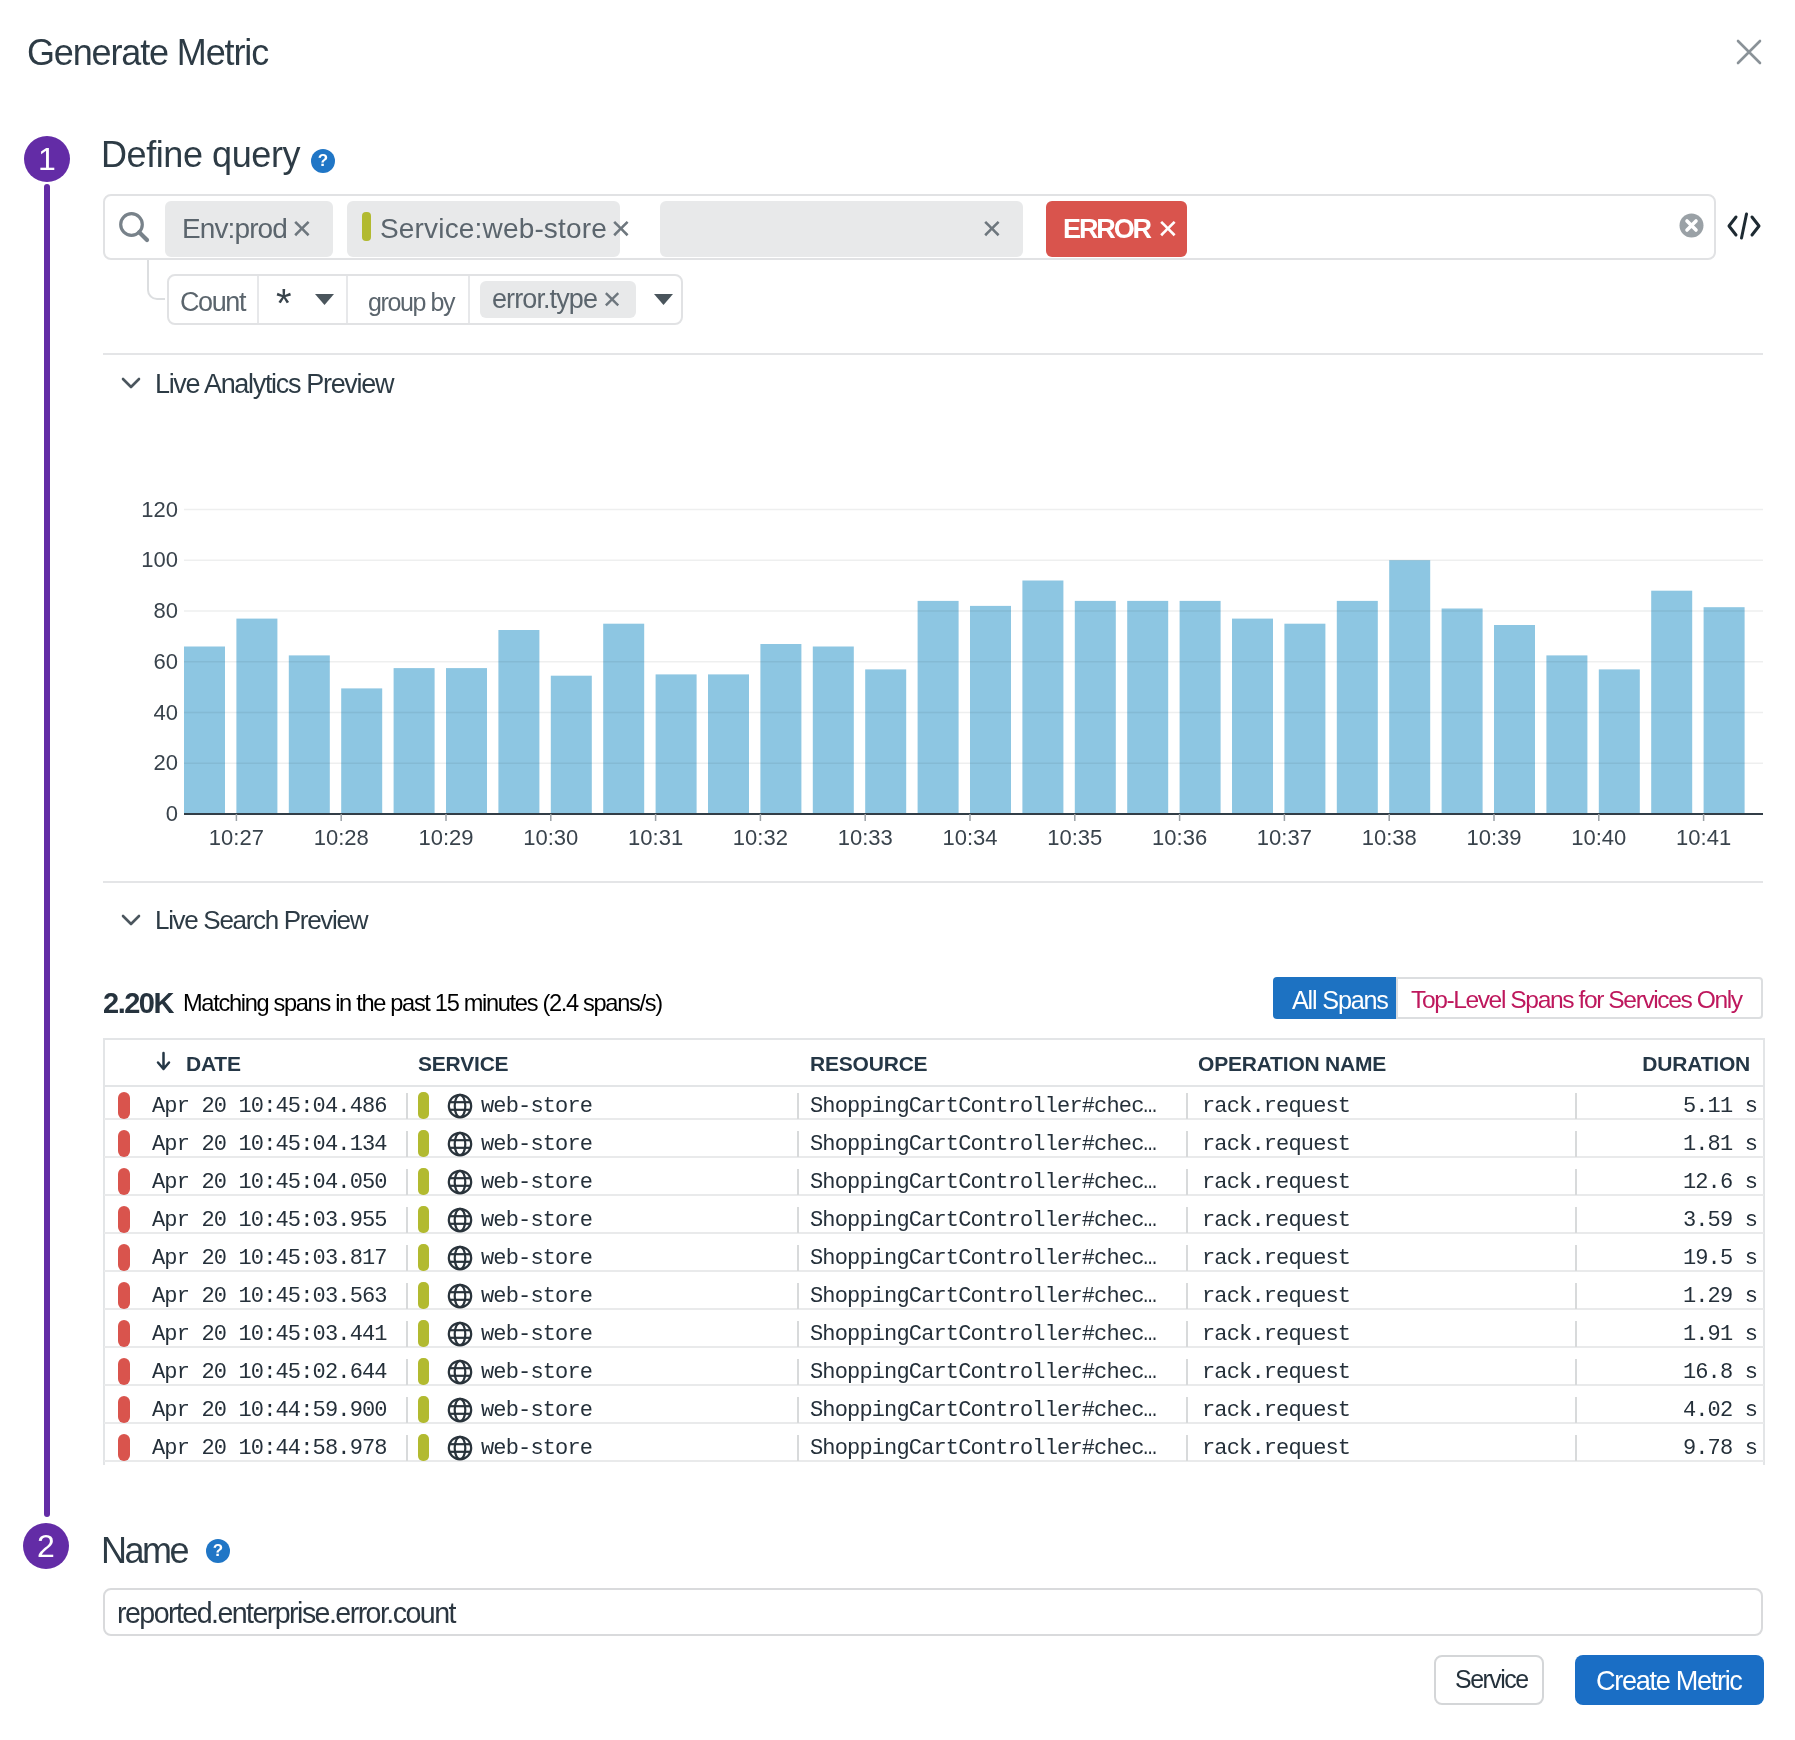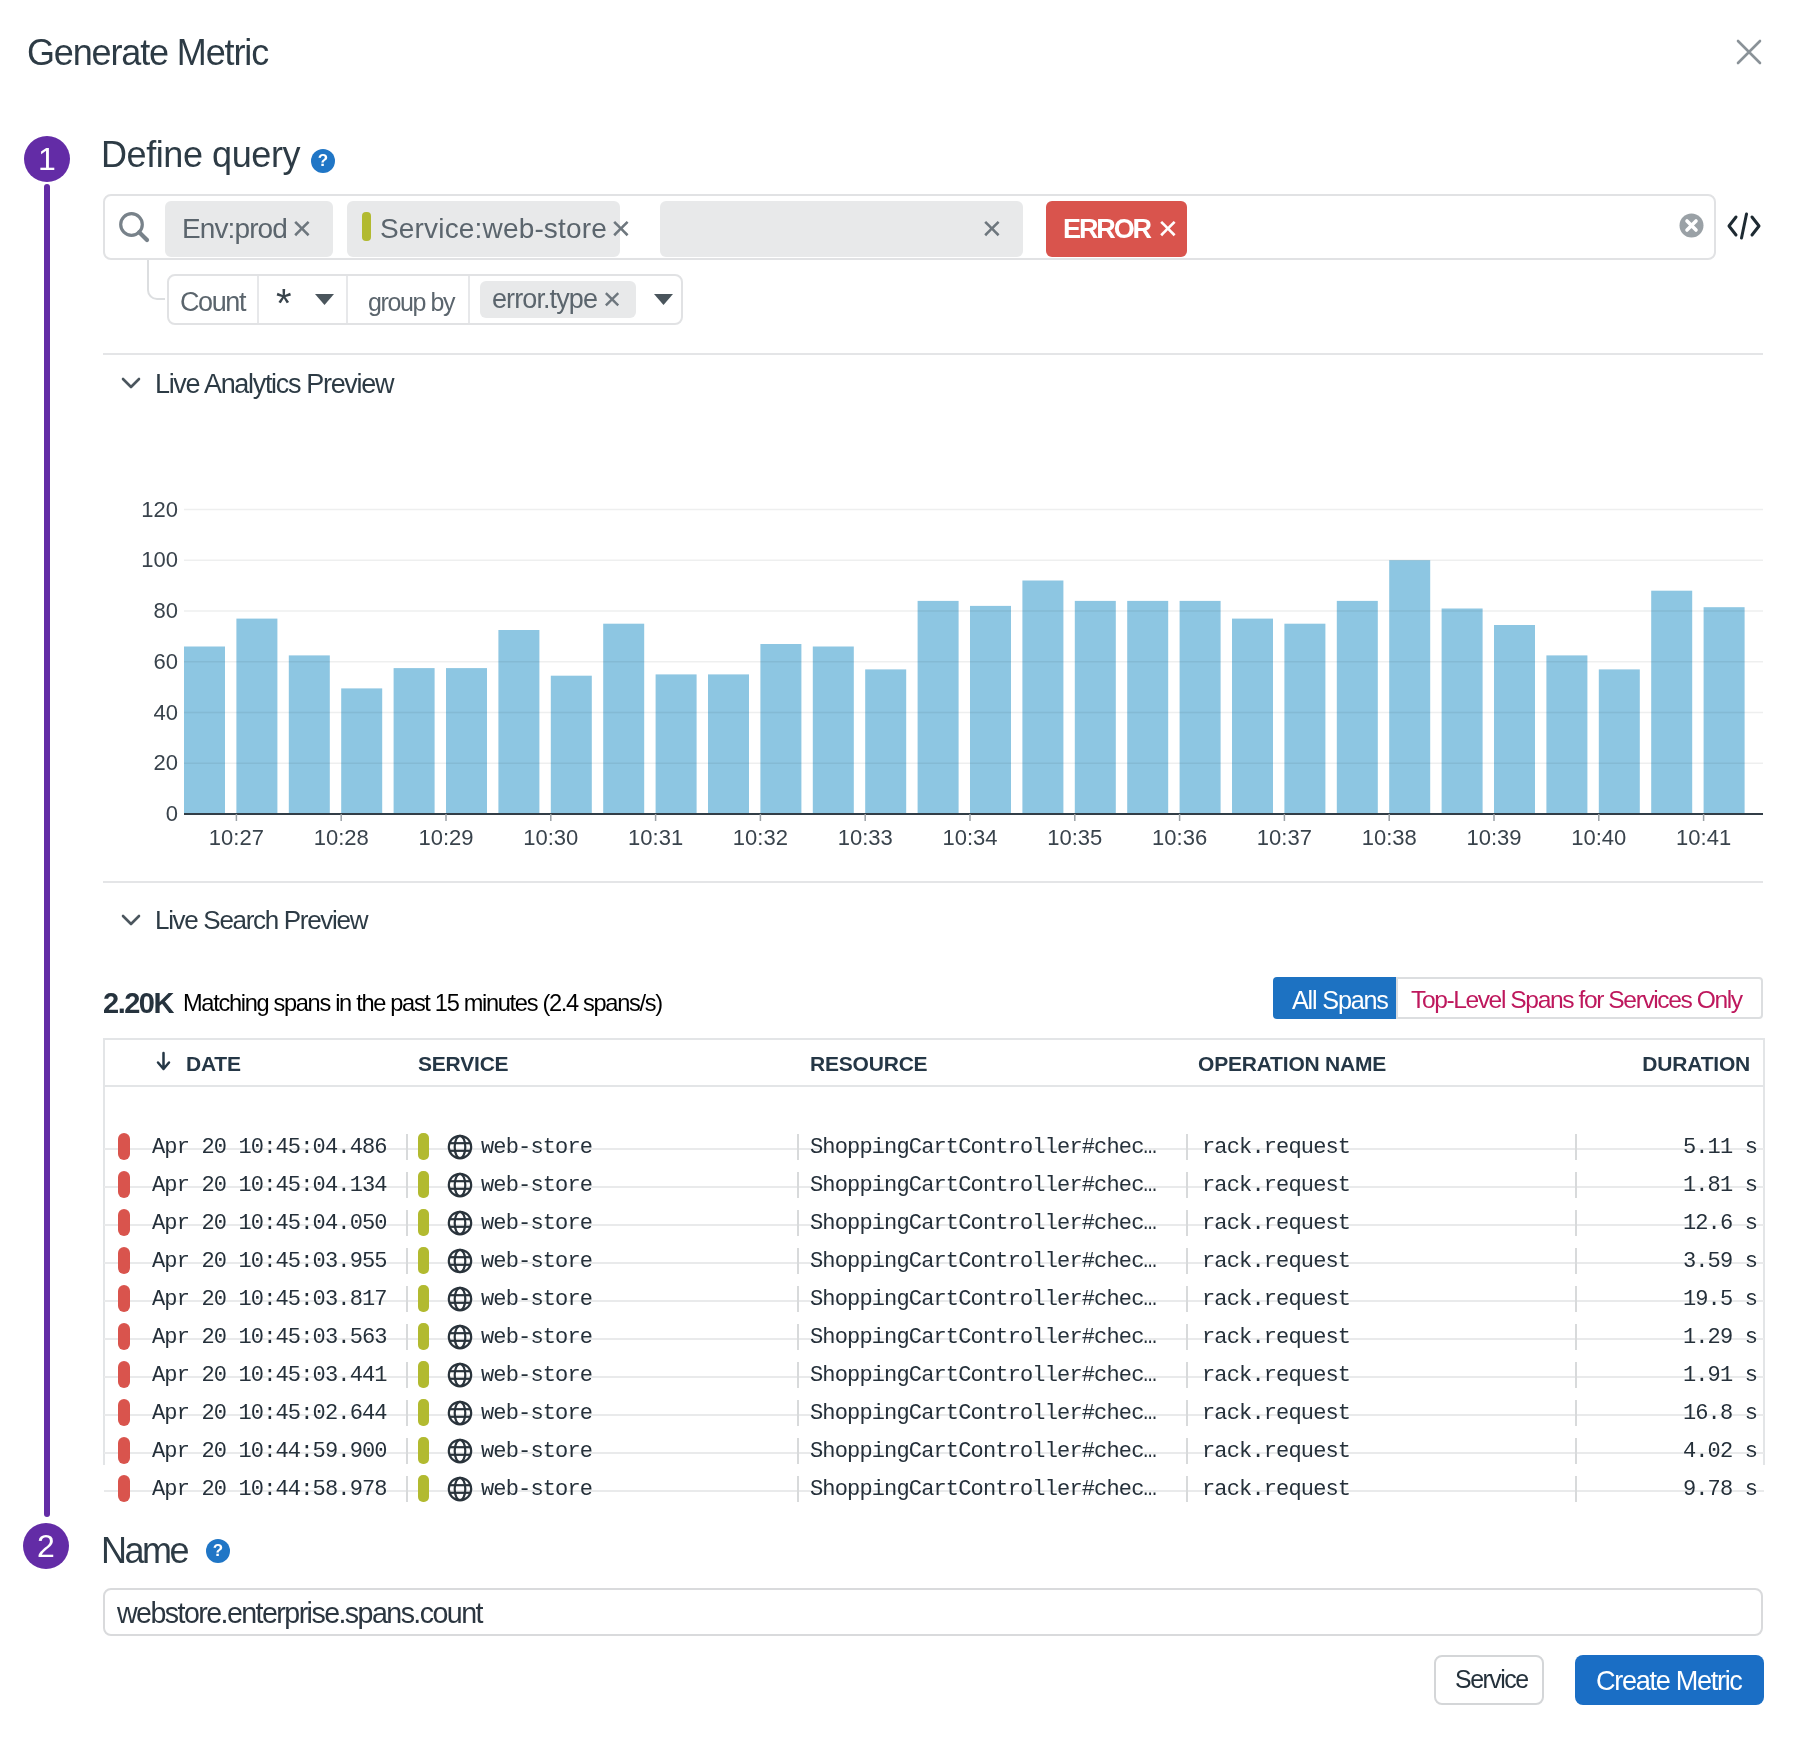--- a/index.html
+++ b/index.html
@@ -1,21 +1,21 @@
 <!DOCTYPE html>
 <html><head><meta charset="utf-8"><style>
 * { margin:0; padding:0; box-sizing:border-box; }
 html,body { width:1795px; height:1740px; background:#fff; font-family:"Liberation Sans", sans-serif; }
 .abs { position:absolute; }
 #page { position:relative; width:1795px; height:1740px; overflow:hidden; background:#fff; }
 .stepc { width:46px; height:46px; border-radius:50%; background:#632ca6; color:#fff; font-size:32px; text-align:center; line-height:46px; }
 .help { width:24px; height:24px; border-radius:50%; background:#2076c6; color:#fff; font-size:17px; font-weight:bold; text-align:center; line-height:24px; }
 .tag { position:absolute; top:201px; height:56px; background:#e8e9ea; border-radius:6px; }
 .divider { left:103px; width:1660px; height:2px; background:#e4e5e7; }
-.trow { position:absolute; left:104px; width:1660px; height:24px; border-bottom:2px solid #e9eaeb;margin-top:41px; }
+.trow { position:absolute; left:104px; width:1660px; height:35px; border-bottom:2px solid #e9eaeb; }
 .mono { position:absolute; top:9px; font-family:"Liberation Mono", monospace; font-size:22px; letter-spacing:-0.85px; color:#25303a; white-space:pre; }
 .redbar { position:absolute; left:14px; top:7px; width:12px; height:27px; background:#d9544d; border-radius:6px; }
 .olivebar { position:absolute; left:314px; top:7px; width:11px; height:27px; background:#b2ba30; border-radius:5px; }
 .csep { position:absolute; top:8px; width:2px; height:26px; background:#d8dadb; }
 .thead { position:absolute; top:1053px; font-size:21px; font-weight:bold; color:#253746; letter-spacing:-0.2px; line-height:1; }
 .qsep { position:absolute; top:0; width:2px; height:47px; background:#e7e8ea; }
 </style></head><body>
 <div id="page">
 
 <div class="abs" style="left:27px;top:35px;font-size:36px;letter-spacing:-1.14px;color:#2d3b45;font-weight:normal;line-height:1;white-space:nowrap;">Generate Metric</div>
@@ -405,19 +405,19 @@
 <div class="csep" style="left:1082px"></div>
 <div class="mono" style="left:1098px">rack.request</div>
 <div class="csep" style="left:1471px"></div>
 <div class="mono" style="right:7px">9.78 s</div>
 </div>
 
 <div class="abs stepc" style="left:23px;top:1523px">2</div>
 <div class="abs" style="left:101px;top:1533px;font-size:36px;letter-spacing:-2.50px;color:#2d3b45;font-weight:normal;line-height:1;white-space:nowrap;">Name</div>
 <div class="abs help" style="left:206px;top:1539px">?</div>
 <div class="abs" style="left:103px;top:1588px;width:1660px;height:48px;border:2px solid #d9dadc;border-radius:8px;background:#fff;"></div>
-<div class="abs" style="left:117px;top:1599px;font-size:28.6px;letter-spacing:-1.56px;color:#2b3640;font-weight:normal;line-height:1;white-space:nowrap;">webstore.enterprise.spans.count</div>
+<div class="abs" style="left:117px;top:1599px;font-size:28.6px;letter-spacing:-1.56px;color:#2b3640;font-weight:normal;line-height:1;white-space:nowrap;">reported.enterprise.error.count</div>
 
 <div class="abs" style="left:1434px;top:1655px;width:110px;height:50px;background:#fff;border:2px solid #d4d6d8;border-radius:8px;"></div>
 <div class="abs" style="left:1455px;top:1667px;font-size:24.9px;letter-spacing:-1.47px;color:#24313b;font-weight:normal;line-height:1;white-space:nowrap;">Service</div>
 <div class="abs" style="left:1575px;top:1655px;width:189px;height:50px;background:#1a6ec5;border-radius:8px;"></div>
 <div class="abs" style="left:1596px;top:1667px;font-size:27.1px;letter-spacing:-1.31px;color:#fff;font-weight:normal;line-height:1;white-space:nowrap;">Create Metric</div>
 
 </div>
 </body></html>

